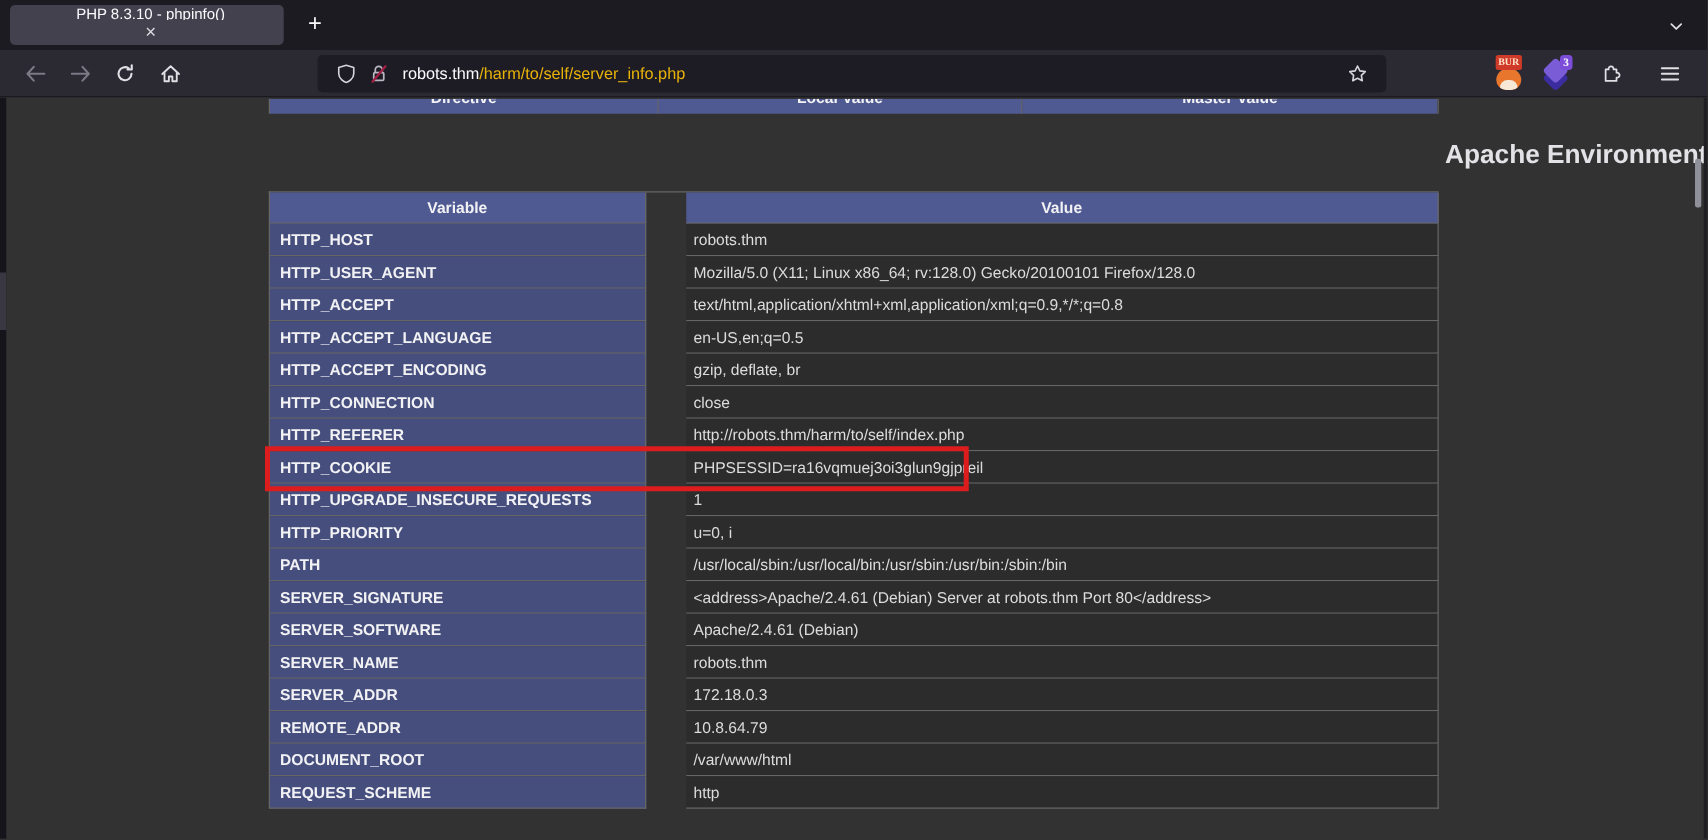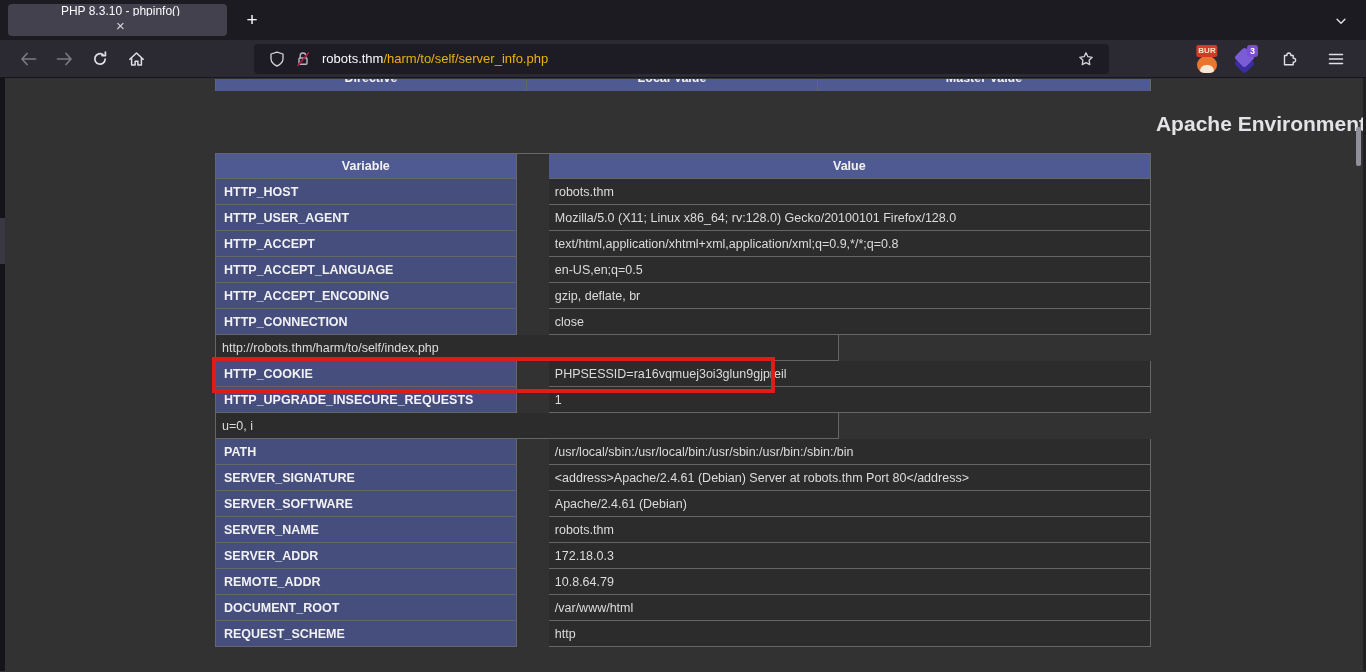--- a/index.html
+++ b/index.html
@@ -25,21 +25,21 @@
   .lit svg { stroke:#dfdfe4; }
 
   .urlbar { margin-left:100px; width:855px; height:30px; background:#1d1c24; border-radius:4px;
             display:flex; align-items:center; padding:0 10px; }
   .urlbar .icn { display:flex; align-items:center; justify-content:center; width:26px; height:26px; }
   .url-text { font-size:13px; margin-left:6px; white-space:nowrap; flex:1; }
   .url-domain { color:#fbfbfe; }
   .url-path { color:#eab308; }
   .star { margin-left:auto; }
 
-  .ext-area { margin-left:auto; margin-right:12px; display:flex; align-items:center; gap:12px; }
+  .ext-area { margin-left:auto; margin-right:12px; display:flex; align-items:flex-start; gap:12px;font-family:Liberation Serif, serif; }
   .ext-btn { position:relative; width:26px; height:28px; display:flex; align-items:flex-end; justify-content:center; }
   .fox-body { width:20px; height:17px; background:#e8762d; border-radius:9px 9px 8px 8px;
               position:relative; overflow:hidden; }
   .fox-body::after { content:""; position:absolute; left:3px; right:3px; bottom:0; height:8px;
                      background:#f7e8d8; border-radius:6px 6px 0 0; }
   .fox-badge { position:absolute; top:0; left:50%; transform:translateX(-50%); background:#cf3b28;
                color:#ffe3c9; font-size:8px; font-weight:bold; line-height:10px; padding:1px 2px;
                border-radius:2px; letter-spacing:0; }
   .layer { position:absolute; width:15px; height:15px; transform:rotate(45deg); border-radius:3px; }
   .layer-bottom { background:#3b2da0; left:5px; top:11px; }
@@ -238,37 +238,39 @@
 
   </div>
 
   <div class="row">
     <div class="cvar">HTTP_CONNECTION</div>
     <div class="cval">close</div>
 
   </div>
 
   <div class="row">
+    <div class="cvar">HTTP_REFERER</div>
     <div class="cval">http://robots.thm/harm/to/self/index.php</div>
 
   </div>
 
   <div class="row hl">
     <div class="cvar">HTTP_COOKIE</div>
     <div class="cval">PHPSESSID=ra16vqmuej3oi3glun9gjpreil</div>
     <div class="red-box"></div>
   </div>
 
   <div class="row">
     <div class="cvar">HTTP_UPGRADE_INSECURE_REQUESTS</div>
     <div class="cval">1</div>
 
   </div>
 
   <div class="row">
+    <div class="cvar">HTTP_PRIORITY</div>
     <div class="cval">u=0, i</div>
 
   </div>
 
   <div class="row">
     <div class="cvar">PATH</div>
     <div class="cval">/usr/local/sbin:/usr/local/bin:/usr/sbin:/usr/bin:/sbin:/bin</div>
 
   </div>
 

